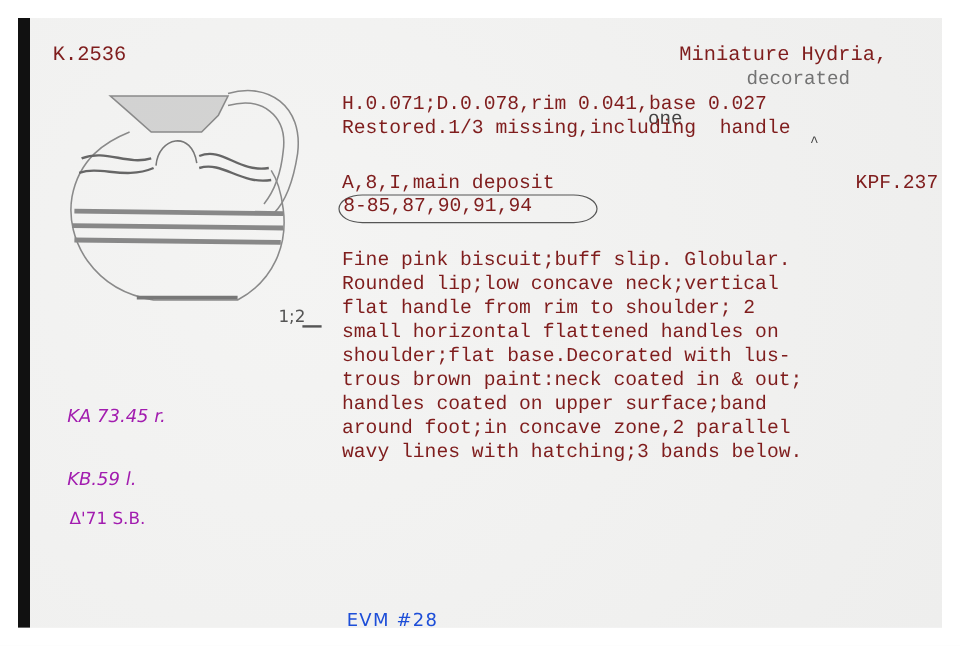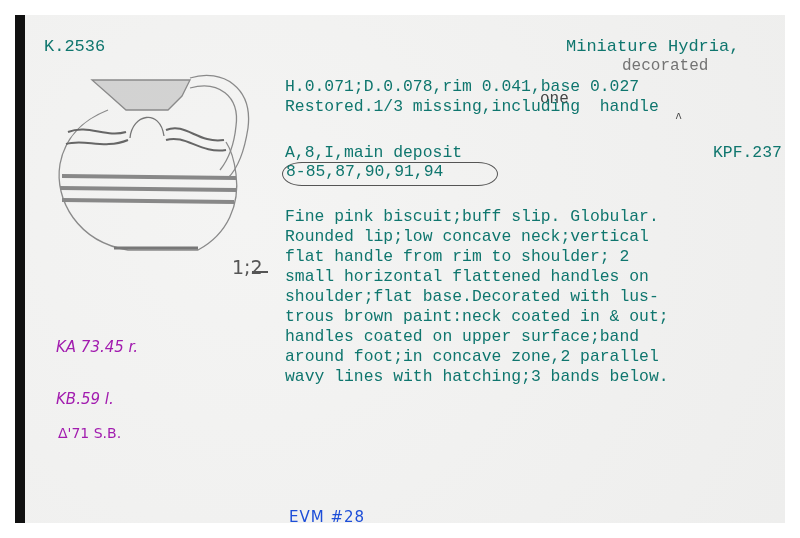--- a/index.html
+++ b/index.html
@@ -17,21 +17,21 @@
     }
     .card-edge {
       position: absolute;
       left: 15px; top: 15px;
       width: 10px; height: 508px;
       background: #111111;
     }
     .type {
       position: absolute;
       font-family: "Liberation Mono", "DejaVu Sans Mono", monospace;
-      color: #0f766e;
+      color: #7f1d1d;
       font-size: 16.4px;
       line-height: 18px;
       white-space: pre;
       letter-spacing: 0px;
     }
     .hand {
       position: absolute;
       font-family: "DejaVu Sans", sans-serif;
       font-style: italic;
       color: #a21caf;
@@ -82,21 +82,21 @@
   <div class="type" style="left:285px; top:228px;">Rounded lip;low concave neck;vertical</div>
   <div class="type" style="left:285px; top:248px;">flat handle from rim to shoulder; 2</div>
   <div class="type" style="left:285px; top:268px;">small horizontal flattened handles on</div>
   <div class="type" style="left:285px; top:288px;">shoulder;flat base.Decorated with lus-</div>
   <div class="type" style="left:285px; top:308px;">trous brown paint:neck coated in &amp; out;</div>
   <div class="type" style="left:285px; top:328px;">handles coated on upper surface;band</div>
   <div class="type" style="left:285px; top:348px;">around foot;in concave zone,2 parallel</div>
   <div class="type" style="left:285px; top:368px;">wavy lines with hatching;3 bands below.</div>
 </div>
 
-<div class="hand upright" style="left:232px; top:256px; font-size:19px; color:#555;">1;2</div>
+<div class="hand upright" style="left:232px; top:256px; font-size:14px; color:#555;">1;2</div>
 <div style="position:absolute; left:252px; top:271px; width:16px; height:1.5px; background:#555;"></div>
 
 <svg class="drawing" viewBox="0 0 210 190">
   <g fill="none" stroke="#8a8a8a" stroke-width="1.3">
 
     <path d="M44 6 L142 6 L134 22 L120 36 L78 36 L60 20 Z" fill="#b8b8b8" fill-opacity="0.55"></path>
 
     <path d="M142 4 C175 -6 205 14 200 54 C196 80 188 96 180 104"></path>
     <path d="M142 14 C170 6 192 22 188 52 C186 72 180 86 172 96"></path>
 

